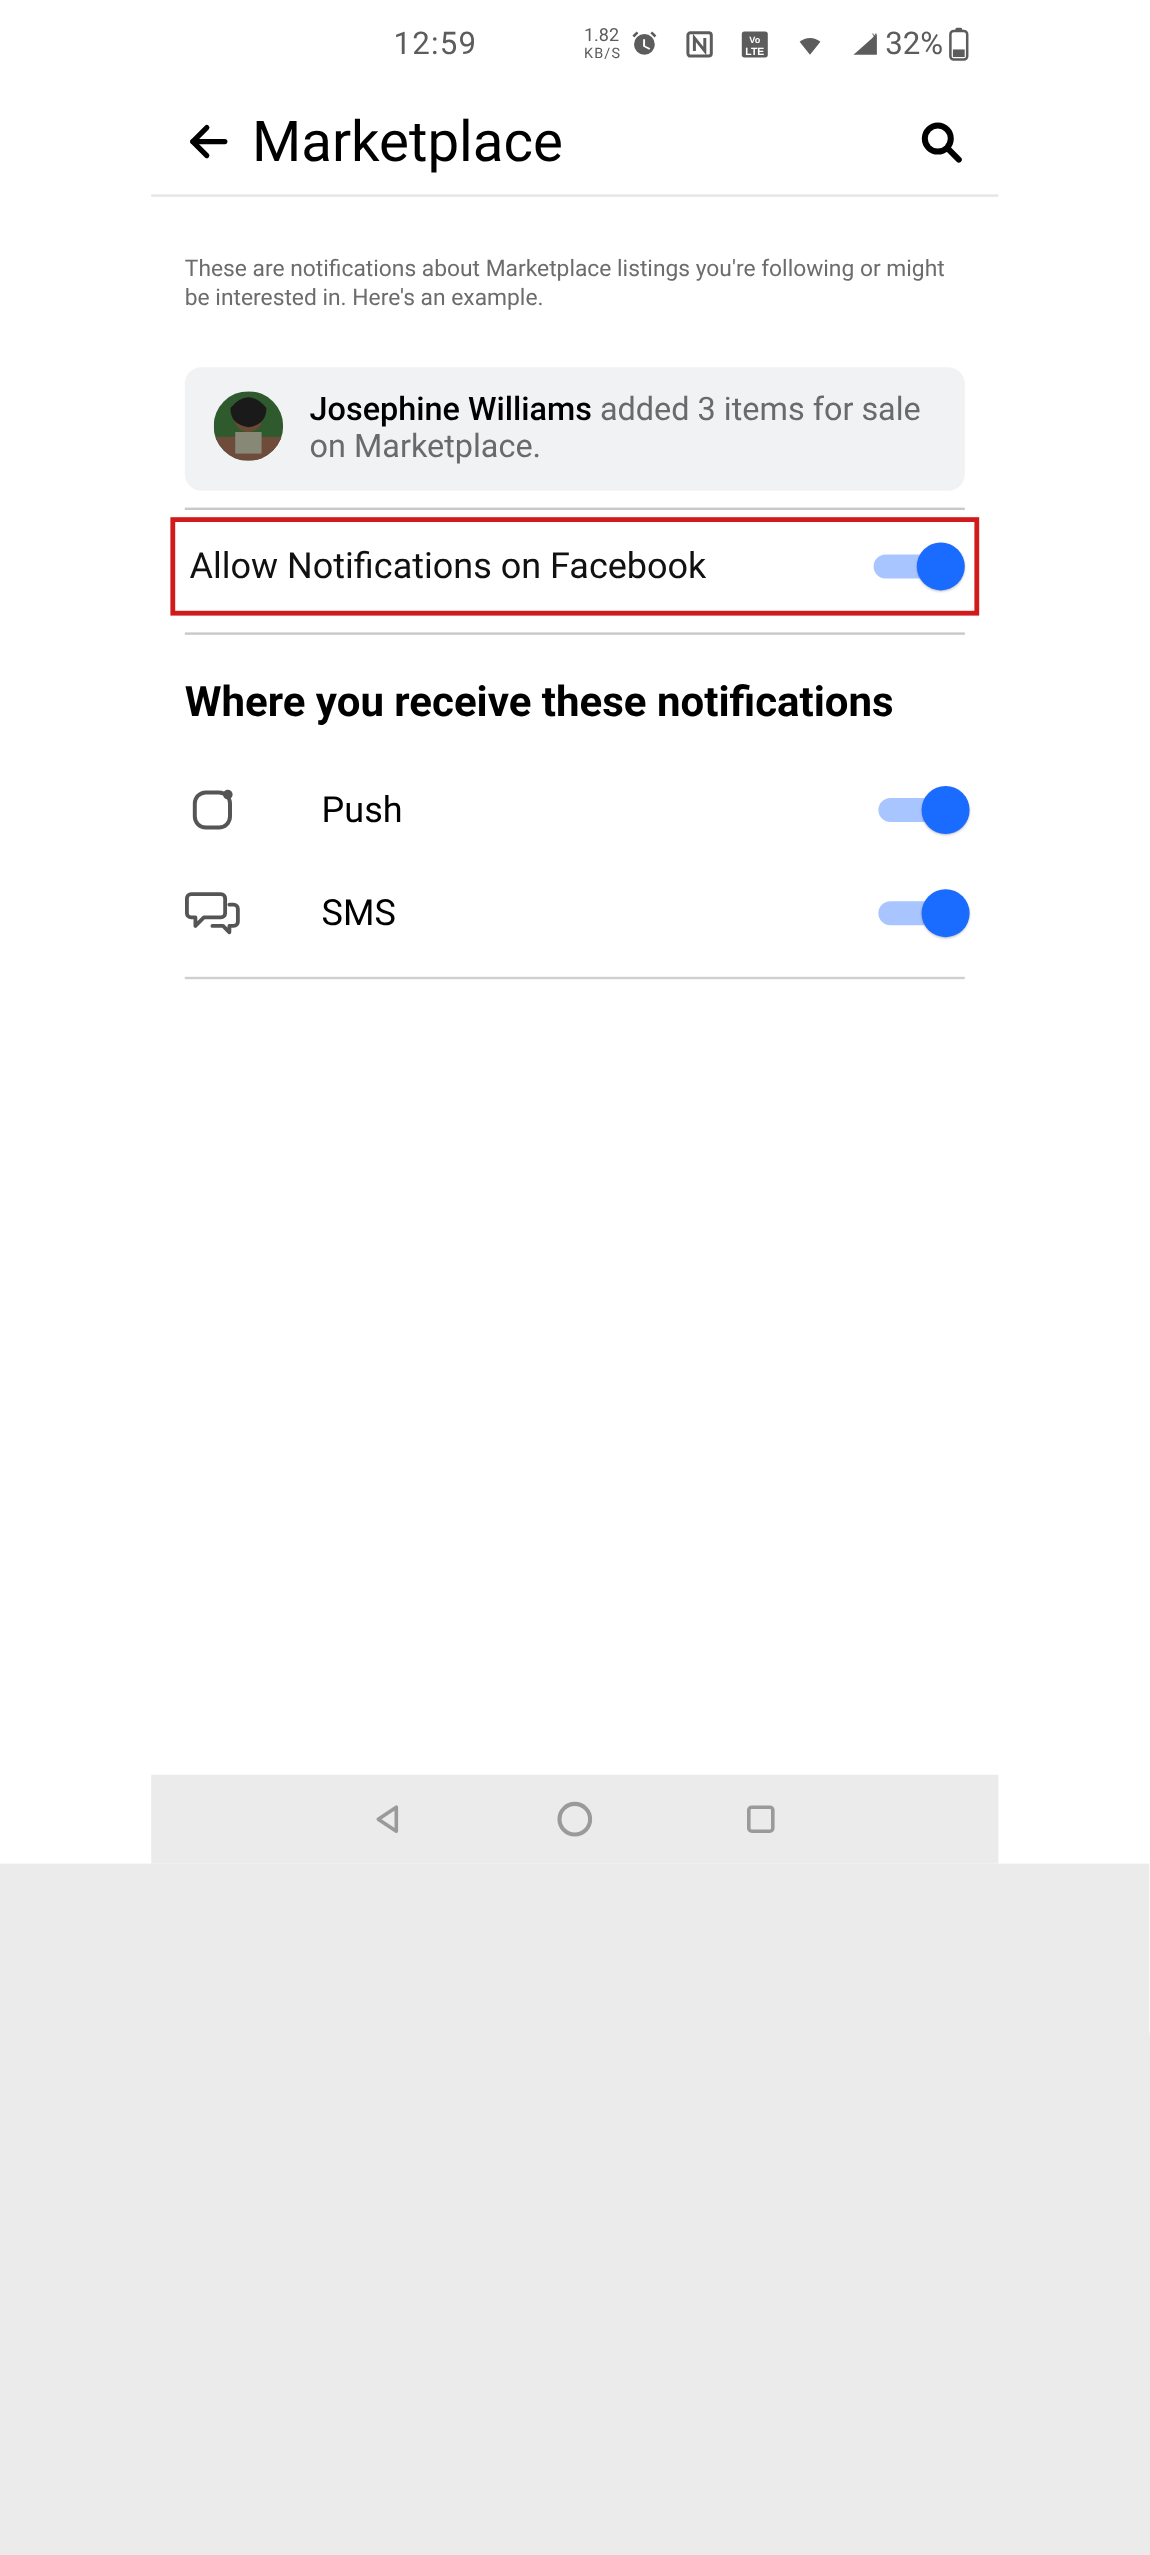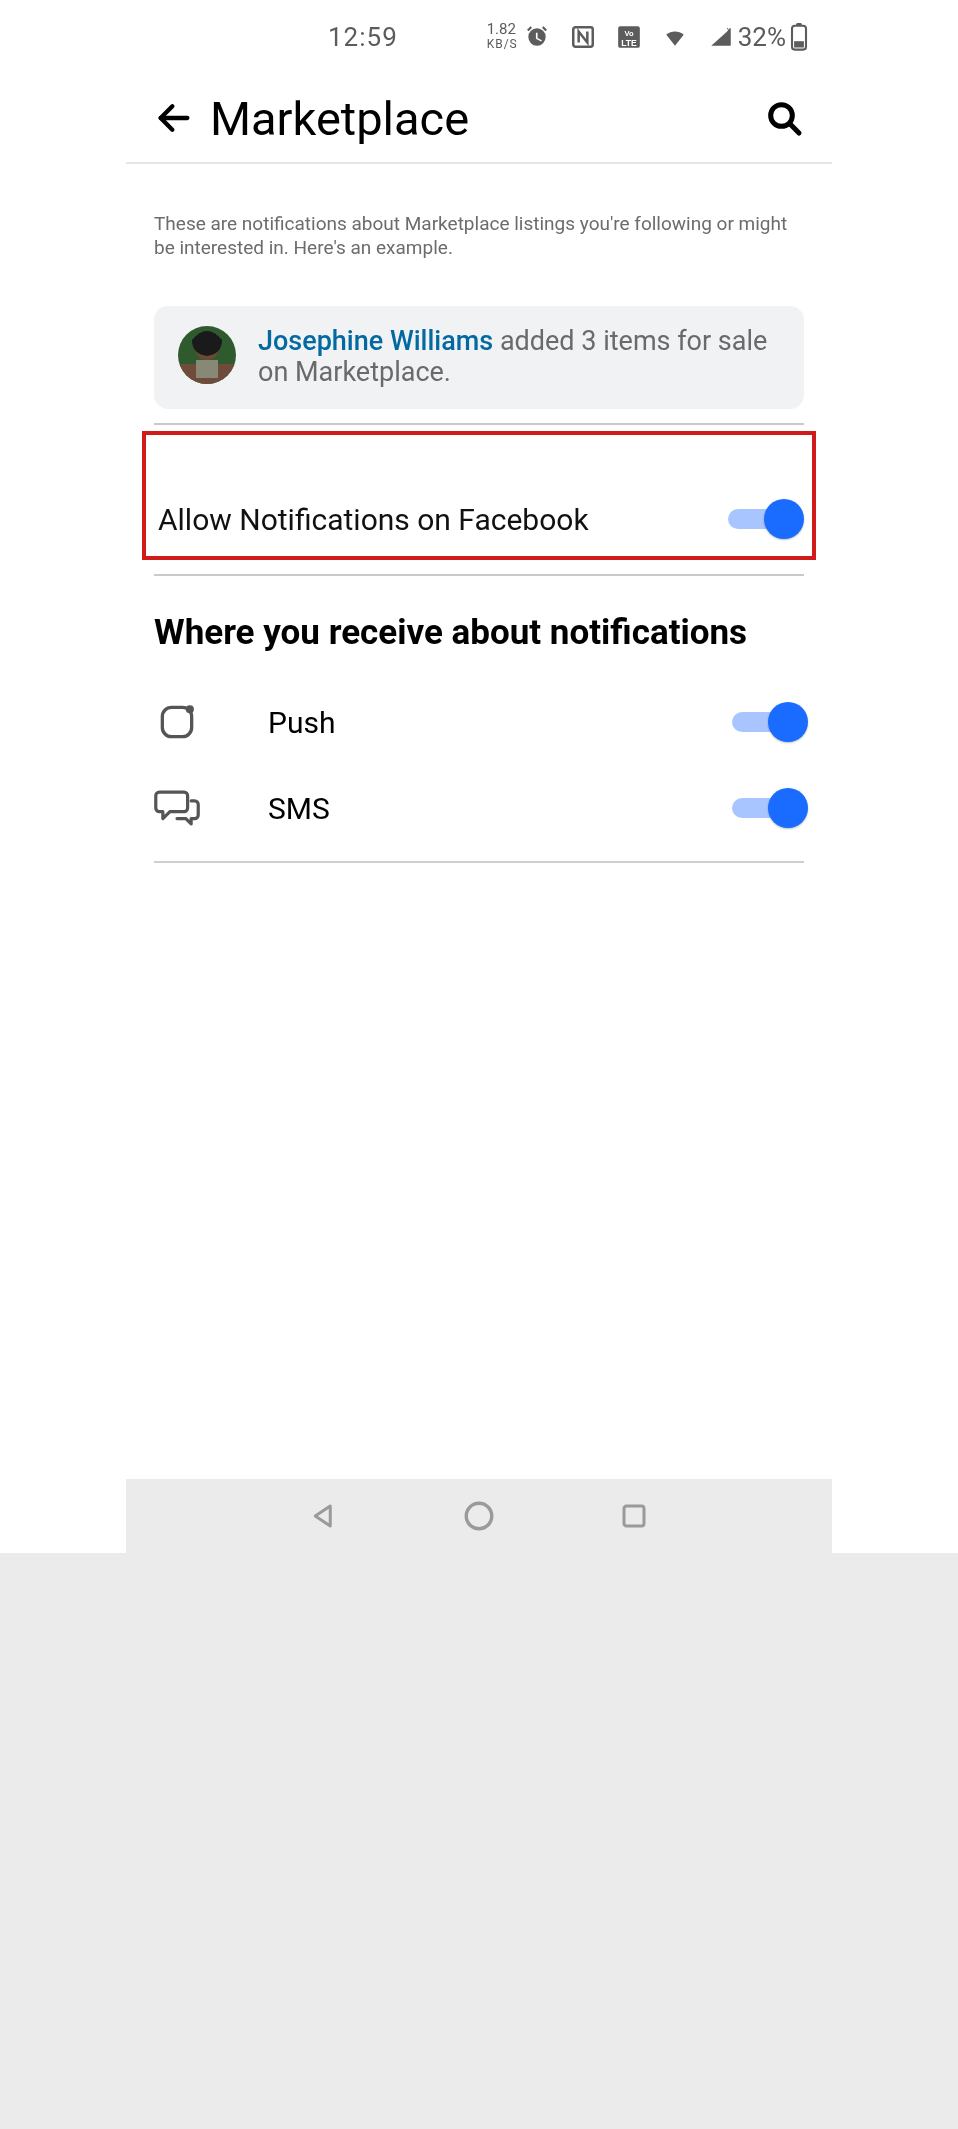--- a/index.html
+++ b/index.html
@@ -67,38 +67,37 @@
   .example-card .avatar {
     width: 58px; height: 58px; border-radius: 50%;
     flex: 0 0 58px;
     overflow: hidden;
   }
   .example-card .ex-text {
     font-size: 27px;
     color: #6a6a6a;
     line-height: 1.18;
   }
-  .example-card .ex-text .name { color: #0369a1; font-weight: 500; }
+  .example-card .ex-text .name { color: #000000; font-weight: 500; }
   
   .hr {
     height: 2px;
     background: #c9c9c9;
     margin: 14px 28px 0 28px;
   }
 
   
   .allow-wrap {
     border: 4px solid #d11a1a;
     margin: 6px 16px 6px 16px;
     padding: 18px 12px 18px 12px;
   }
   .allow-row {
     display: flex;
     align-items: center;
-    margin-top: 47px;
   }
   .allow-row .label {
     font-size: 30px;
     color: #111;
   }
   .allow-row .gap { flex: 1; }
 
   
   .toggle {
     width: 72px; height: 38px; position: relative;
@@ -256,21 +255,21 @@
       <span class="gap"></span>
       <span class="toggle">
         <span class="track"></span>
           <span class="knob"></span>
       </span>
     </div>
   </div>
 
   <div class="hr"></div>
 
-  <div class="section-heading">Where you receive about notifications</div>
+  <div class="section-heading">Where you receive these notifications</div>
 
   <div class="channel-row">
     <span class="ch-icon">
       <svg width="44" height="44" viewBox="0 0 24 24" fill="none" stroke="#555" stroke-width="1.8" stroke-linejoin="round">
           <rect x="4" y="4" width="16" height="16" rx="5"></rect>
           <circle cx="19" cy="5" r="2.2" fill="#555" stroke="none"></circle>
         </svg>
     </span>
     <span class="ch-label">Push</span>
     <span class="gap"></span>

